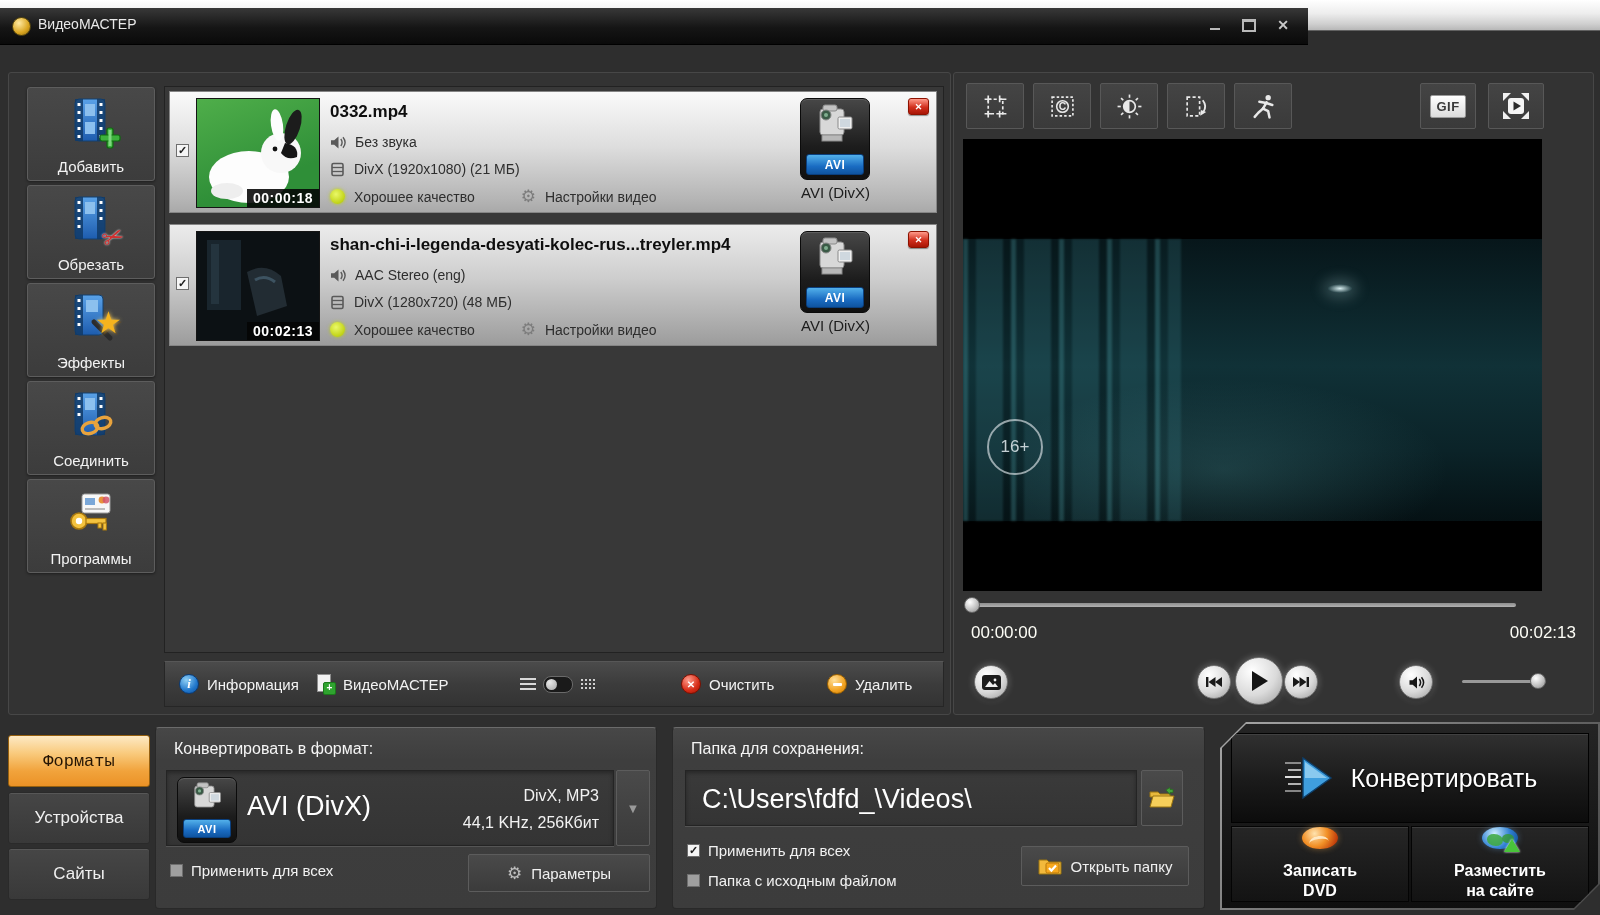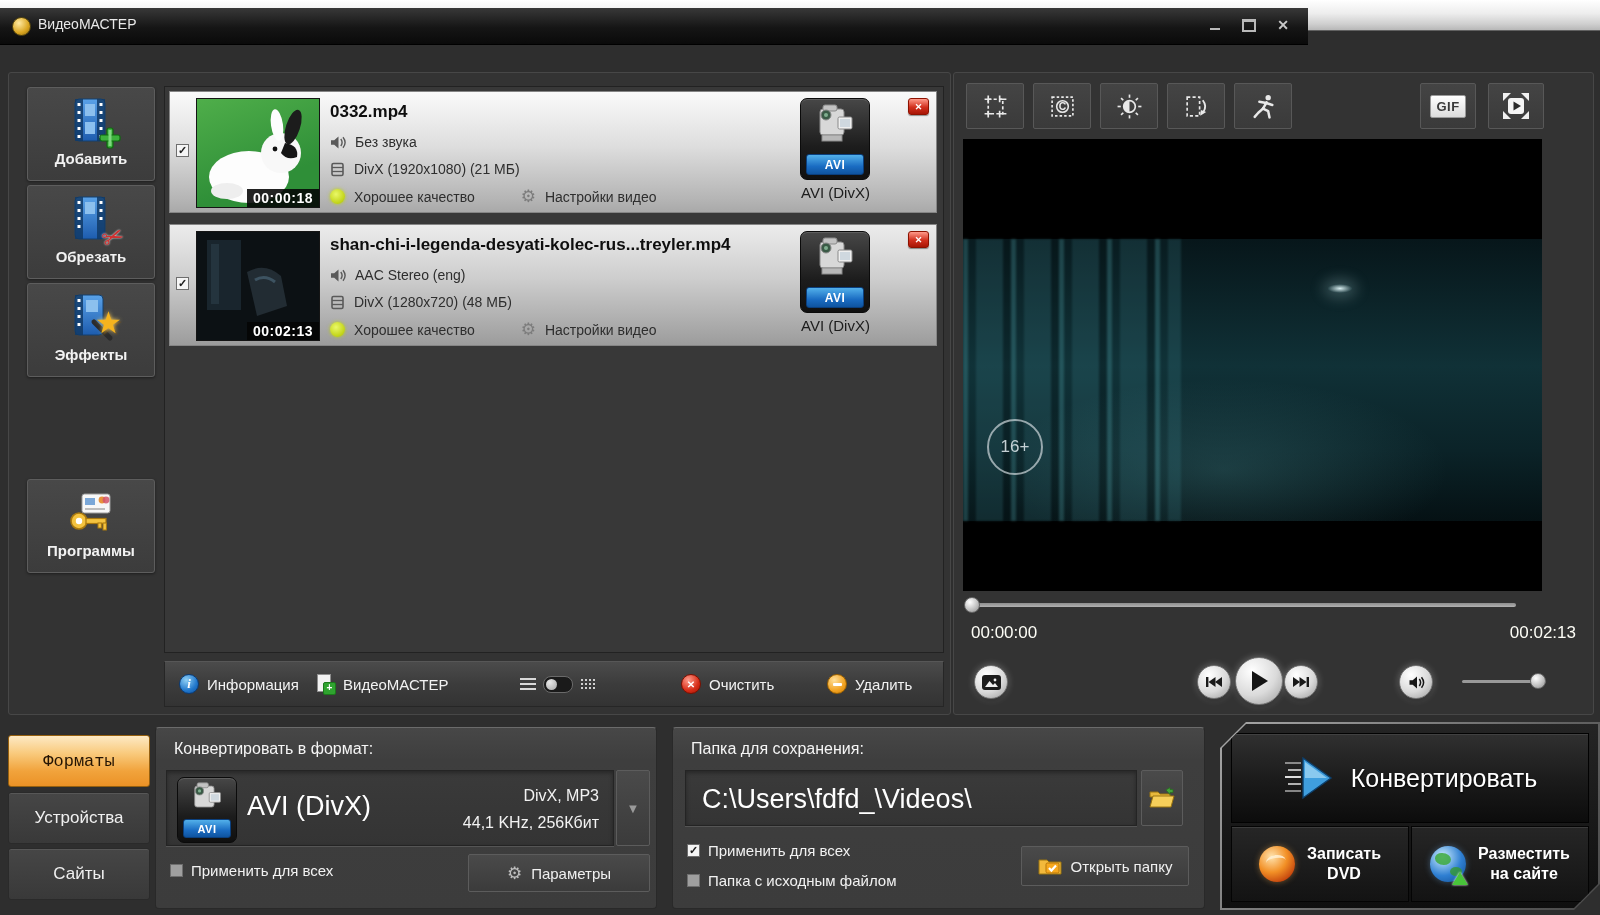--- a/index.html
+++ b/index.html
@@ -22,21 +22,21 @@
   #menubar{left:0;top:36px;width:1600px;height:31px;background:linear-gradient(#ffffff,#ededed 45%,#cfcfcf 80%,#b8b8b8);border-bottom:1px solid #616161;display:flex;align-items:center;padding-left:10px;box-sizing:border-box;}
   .menu-item{padding:0 14px;font-size:15px;color:#161616;line-height:30px;}
 
   
   #left-wrap{left:8px;top:72px;width:941px;height:641px;border:1px solid #474747;border-radius:3px;background:#333;}
   #right-wrap{left:953px;top:72px;width:639px;height:641px;border:1px solid #474747;border-radius:3px;background:#333;}
 
   
   .side-btn{left:18px;width:126px;height:92px;background:linear-gradient(#484848,#3c3c3c);border:1px solid #5d5d5d;border-radius:3px;box-shadow:0 1px 3px rgba(0,0,0,.45);text-align:center;}
   .side-btn .ic{margin:8px auto 0;width:50px;height:50px;position:relative;}
-  .side-lbl{color:#f2f2f2;font-size:15px;margin-top:4px;font-weight:bold;}
+  .side-lbl{color:#f2f2f2;font-size:15px;margin-top:12px;}
   .badge{position:absolute;right:-6px;bottom:-4px;}
 
   
   #list{left:155px;top:13px;width:780px;height:567px;background:#383838;border:1px solid #222;box-sizing:border-box;}
   .vrow{position:absolute;left:4px;width:768px;height:122px;background:linear-gradient(180deg,#fafafa,#dedede 45%,#b4b4b4 90%,#a9a9a9);border:1px solid #858585;box-sizing:border-box;}
   .vrow.alt{background:linear-gradient(180deg,#ececec,#cdcdcd 45%,#a5a5a5 90%,#9c9c9c);}
   .cb{width:13px;height:13px;background:#f5f5f5;border:1px solid #6e6e6e;display:flex;align-items:center;justify-content:center;font-size:11px;color:#1d1d1d;font-weight:bold;box-sizing:border-box;}
   .cb.un{background:#9f9f9f;color:transparent;}
   .vrow .cb{position:absolute;left:6px;top:52px;}
   .thumb{position:absolute;left:26px;top:6px;width:122px;height:108px;border:1px solid #151515;overflow:hidden;}
@@ -94,21 +94,21 @@
   .dbtn{background:linear-gradient(#4a4a4a,#3b3b3b);border:1px solid #5c5c5c;border-radius:2px;display:flex;align-items:center;justify-content:center;gap:9px;color:#f0f0f0;font-size:15px;box-sizing:border-box;}
   .chk-row{position:absolute;display:flex;align-items:center;gap:8px;color:#f2f2f2;font-size:15px;}
   #sel-name{position:absolute;left:80px;top:20px;color:#fff;font-size:27px;}
   #sel-codec{position:absolute;right:14px;top:11px;text-align:right;color:#f2f2f2;font-size:16px;line-height:1.7;}
   #path-text{position:absolute;left:16px;top:0;line-height:56px;color:#fff;font-size:27px;white-space:nowrap;}
 
   
   #cvt-outer{left:1212px;top:722px;width:380px;height:188px;background:linear-gradient(135deg,#a8a8a8,#636363 60%,#4a4a4a);clip-path:polygon(26px 0,100% 0,100% calc(100% - 26px),calc(100% - 26px) 100%,0 100%,0 26px);margin-left:8px;}
   #cvt-inner{position:absolute;left:2px;top:2px;right:2px;bottom:2px;background:linear-gradient(180deg,#242424,#0f0f0f);clip-path:polygon(24px 0,100% 0,100% calc(100% - 24px),calc(100% - 24px) 100%,0 100%,0 24px);}
   #convert-btn{position:absolute;left:9px;top:9px;right:9px;height:88px;background:linear-gradient(180deg,#303030,#1a1a1a 55%,#0c0c0c);border:1px solid #020202;box-shadow:inset 0 1px 0 #414141;display:flex;align-items:center;justify-content:center;gap:16px;color:#fff;font-size:25px;text-shadow:0 1px 2px #000;}
-  .sub-btn{position:absolute;top:102px;height:76px;background:linear-gradient(#262626,#131313);border:1px solid #040404;box-shadow:inset 0 1px 0 #3c3c3c;display:flex;align-items:center;justify-content:center;gap:12px;color:#fff;font-size:16px;font-weight:bold;line-height:1.25;box-sizing:border-box;}
+  .sub-btn{position:absolute;top:102px;height:76px;background:linear-gradient(#262626,#131313);border:1px solid #040404;box-shadow:inset 0 1px 0 #3c3c3c;display:flex;align-items:center;justify-content:center;gap:12px;color:#fff;font-size:16px;font-weight:bold;line-height:1.25;box-sizing:border-box;flex-direction:column;}
   .sphere-dvd{width:36px;height:36px;border-radius:50%;background:radial-gradient(circle at 35% 30%,#ffe3ae,#f29026 45%,#c2410c 80%,#8e2a05);box-shadow:0 0 6px rgba(255,180,80,.4);position:relative;}
   .sphere-dvd:after{content:"";position:absolute;left:7px;top:9px;width:20px;height:10px;border-radius:50%;border-top:3px solid rgba(255,240,210,.85);transform:rotate(-8deg);}
   .globe{width:36px;height:36px;border-radius:50%;background:radial-gradient(circle at 35% 30%,#cdeeff,#2f7fd2 55%,#0f4a8e);position:relative;box-shadow:0 0 6px rgba(120,190,255,.35);}
   .globe .land{position:absolute;left:5px;top:7px;width:16px;height:12px;border-radius:45% 60% 50% 60%;background:#3da93d;opacity:.85;}
   .globe .land2{position:absolute;right:4px;bottom:6px;width:12px;height:9px;border-radius:55%;background:#35982f;opacity:.8;}
   .globe .up{position:absolute;right:-2px;bottom:-3px;width:0;height:0;border-left:8px solid transparent;border-right:8px solid transparent;border-bottom:13px solid #49c43a;filter:drop-shadow(0 0 1px #fff);}
 </style>
 </head>
 <body>
 
@@ -214,20 +214,42 @@
               <rect x="11.5" y="31" width="3" height="3"></rect>
             </g>
             <rect x="20" y="8" width="12" height="12" fill="#8cc0ee"></rect>
             <line x1="28" y1="30" x2="44" y2="46" stroke="#2b2b2b" stroke-width="5" stroke-linecap="round"></line>
           </svg>
         <span class="badge" style="right:-6px;bottom:2px;font-size:30px;color:#f6b41e;text-shadow:0 0 4px #ffd96a, 2px 2px 0 rgba(120,70,0,.35);font-family:'DejaVu Sans',sans-serif">★</span>
       </div>
       <div class="side-lbl">Эффекты</div>
     </div>
 
+    <div class="abs side-btn" style="top:308px">
+      <div class="ic">
+        <svg width="50" height="50" viewBox="0 0 50 50">
+            <rect x="9" y="3" width="30" height="42" rx="4" fill="url(#fg)" stroke="#14416f"></rect>
+            <rect x="9" y="3" width="8" height="42" fill="#103a66" opacity=".85"></rect>
+            <rect x="31" y="3" width="8" height="42" fill="#103a66" opacity=".85"></rect>
+            <g fill="#fff">
+              <rect x="11.5" y="7" width="3" height="3"></rect>
+              <rect x="11.5" y="15" width="3" height="3"></rect>
+              <rect x="11.5" y="23" width="3" height="3"></rect>
+              <rect x="33.5" y="7" width="3" height="3"></rect>
+              <rect x="33.5" y="15" width="3" height="3"></rect>
+            </g>
+            <rect x="19" y="8" width="10" height="12" fill="#8cc0ee"></rect>
+        <g fill="none" stroke="#e8a33d" stroke-width="3.4">
+              <ellipse cx="24" cy="38" rx="8" ry="5.5" transform="rotate(-18 24 38)"></ellipse>
+              <ellipse cx="37" cy="33" rx="8" ry="5.5" transform="rotate(-18 37 33)"></ellipse>
+            </g>
+          </svg>
+      </div>
+      <div class="side-lbl">Соединить</div>
+    </div>
 
     <div class="abs side-btn" style="top:406px">
       <div class="ic">
         <svg width="50" height="50" viewBox="0 0 50 50">
             <rect x="16" y="6" width="28" height="19" rx="2.5" fill="#f7f7f7" stroke="#9a9a9a"></rect>
             <rect x="19" y="10" width="10" height="7" fill="#7aa7d8"></rect>
             <circle cx="36" cy="12" r="3.4" fill="#e7933a"></circle>
             <circle cx="40" cy="12" r="3.4" fill="#d2536a" opacity=".85"></circle>
             <rect x="19" y="20" width="20" height="2" fill="#bdbdbd"></rect>
         <circle cx="13" cy="33" r="8" fill="#f4c33f" stroke="#a8780e" stroke-width="1.6"></circle>

